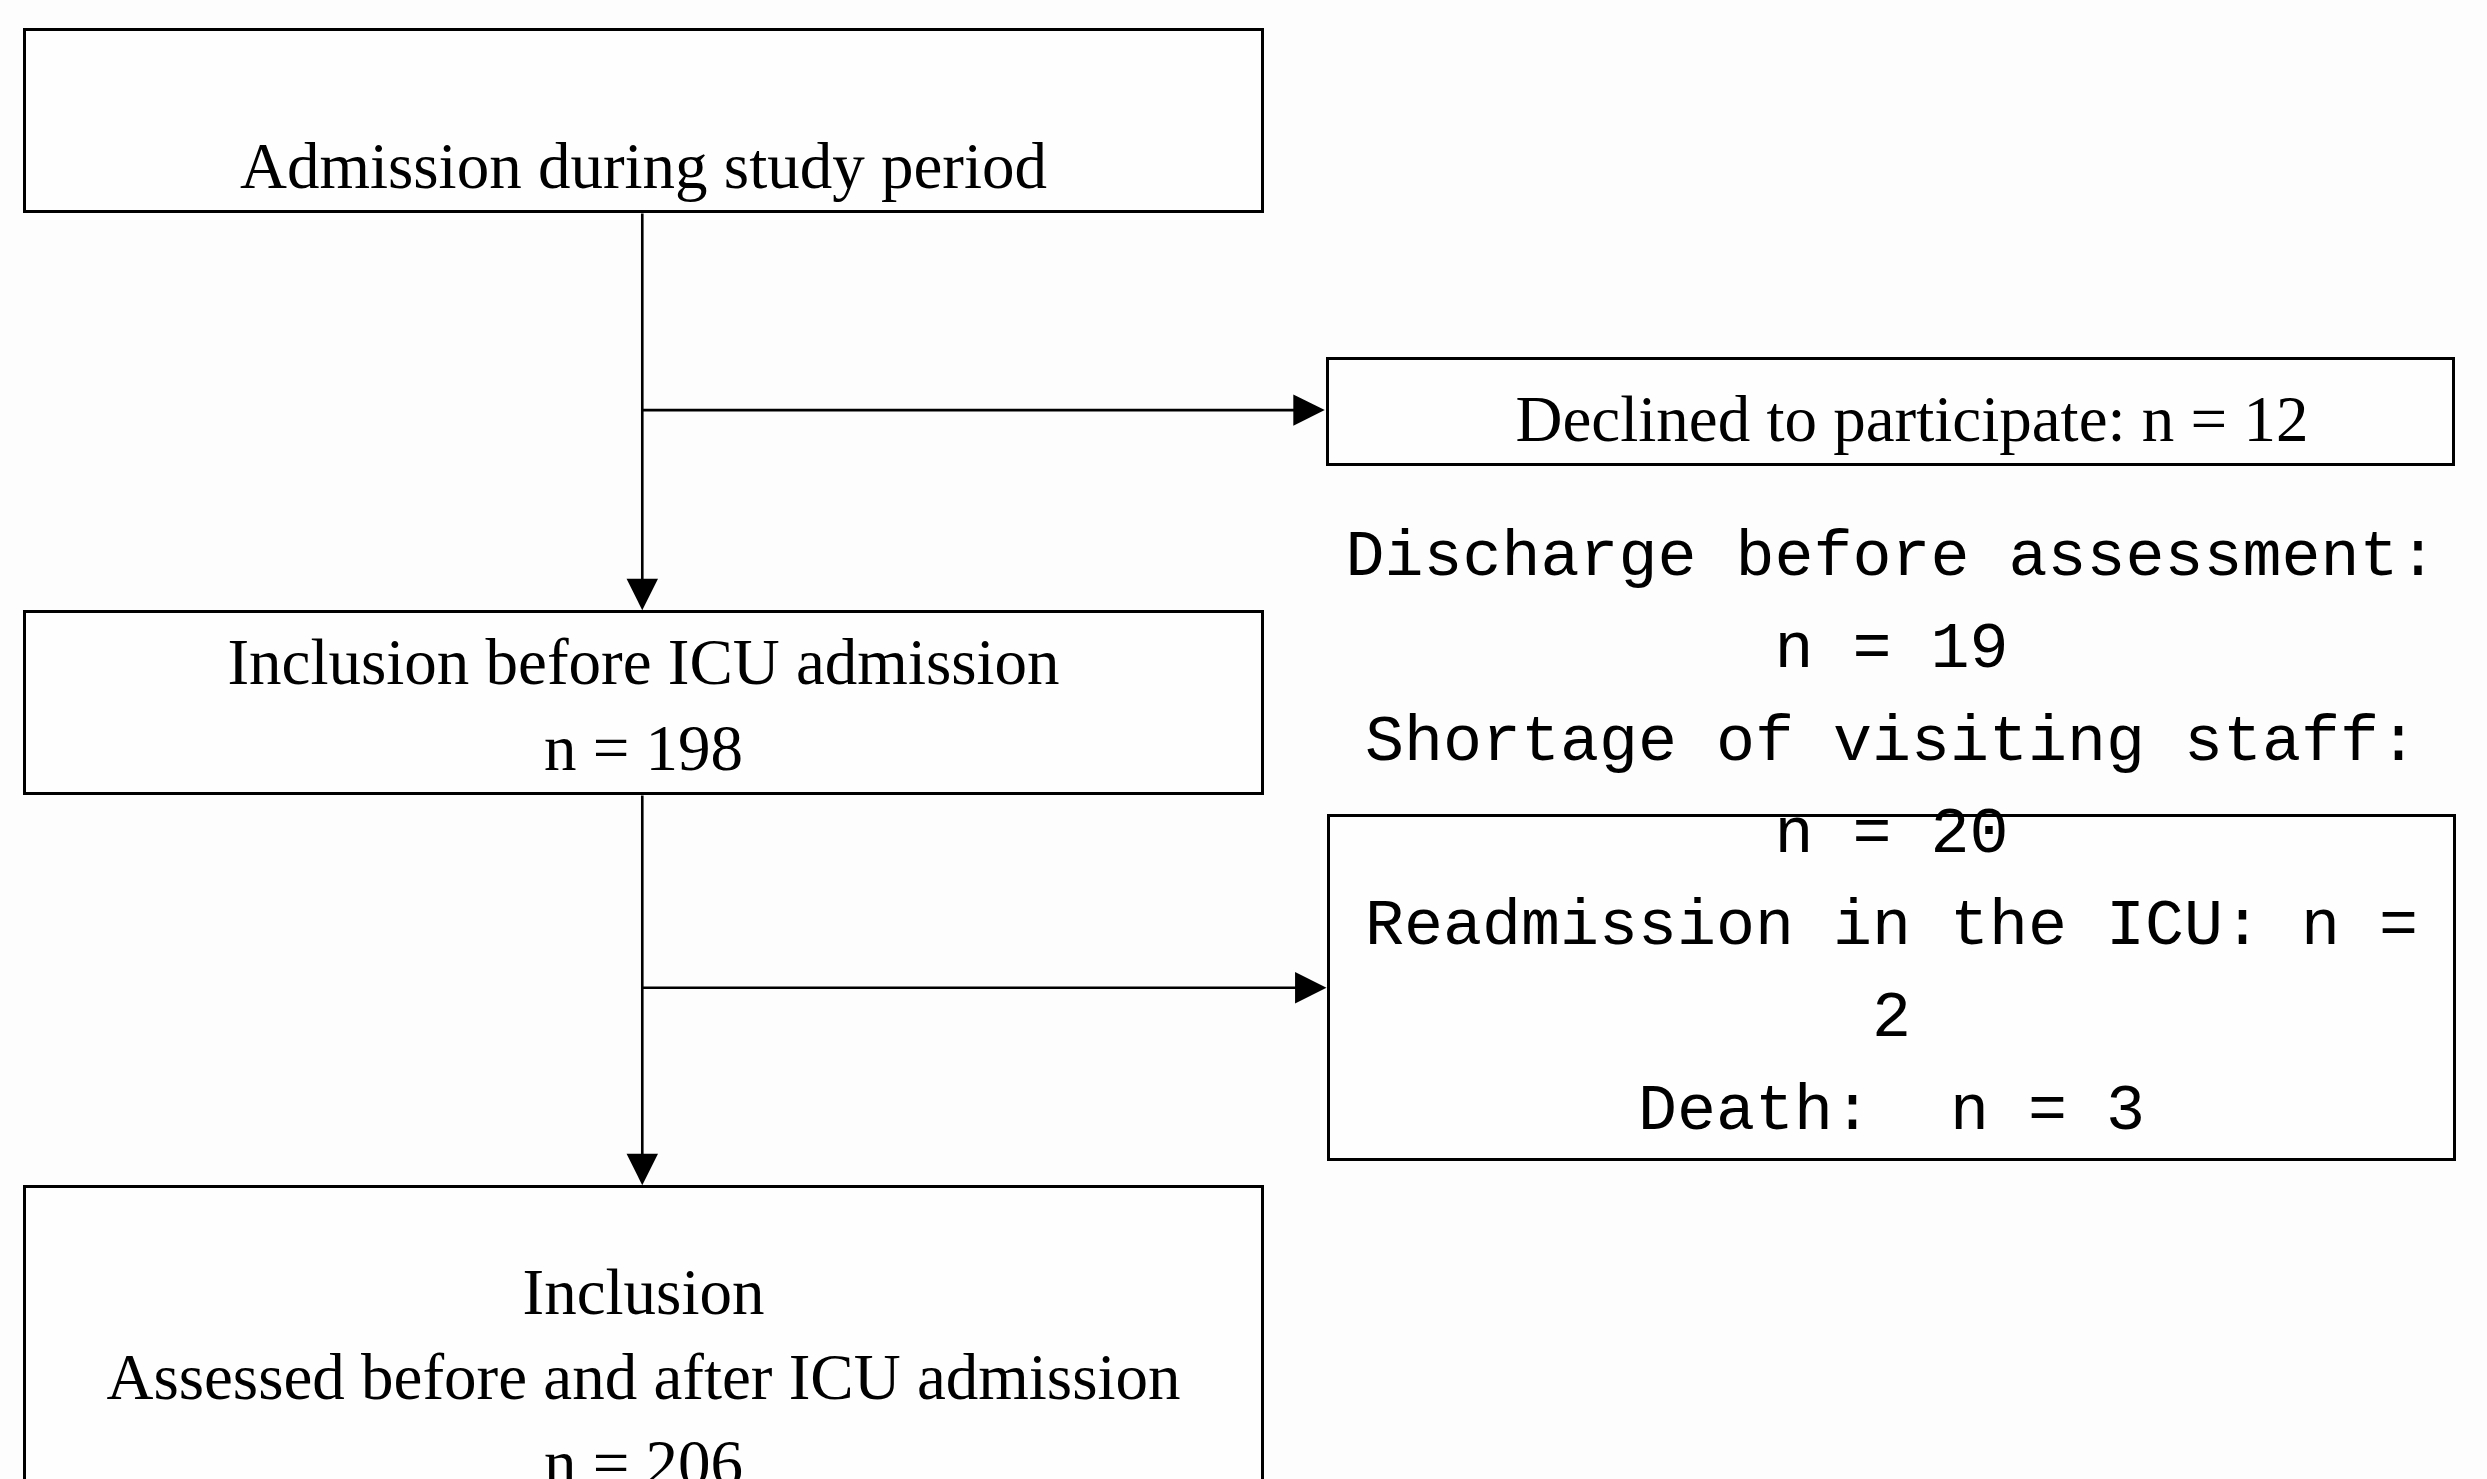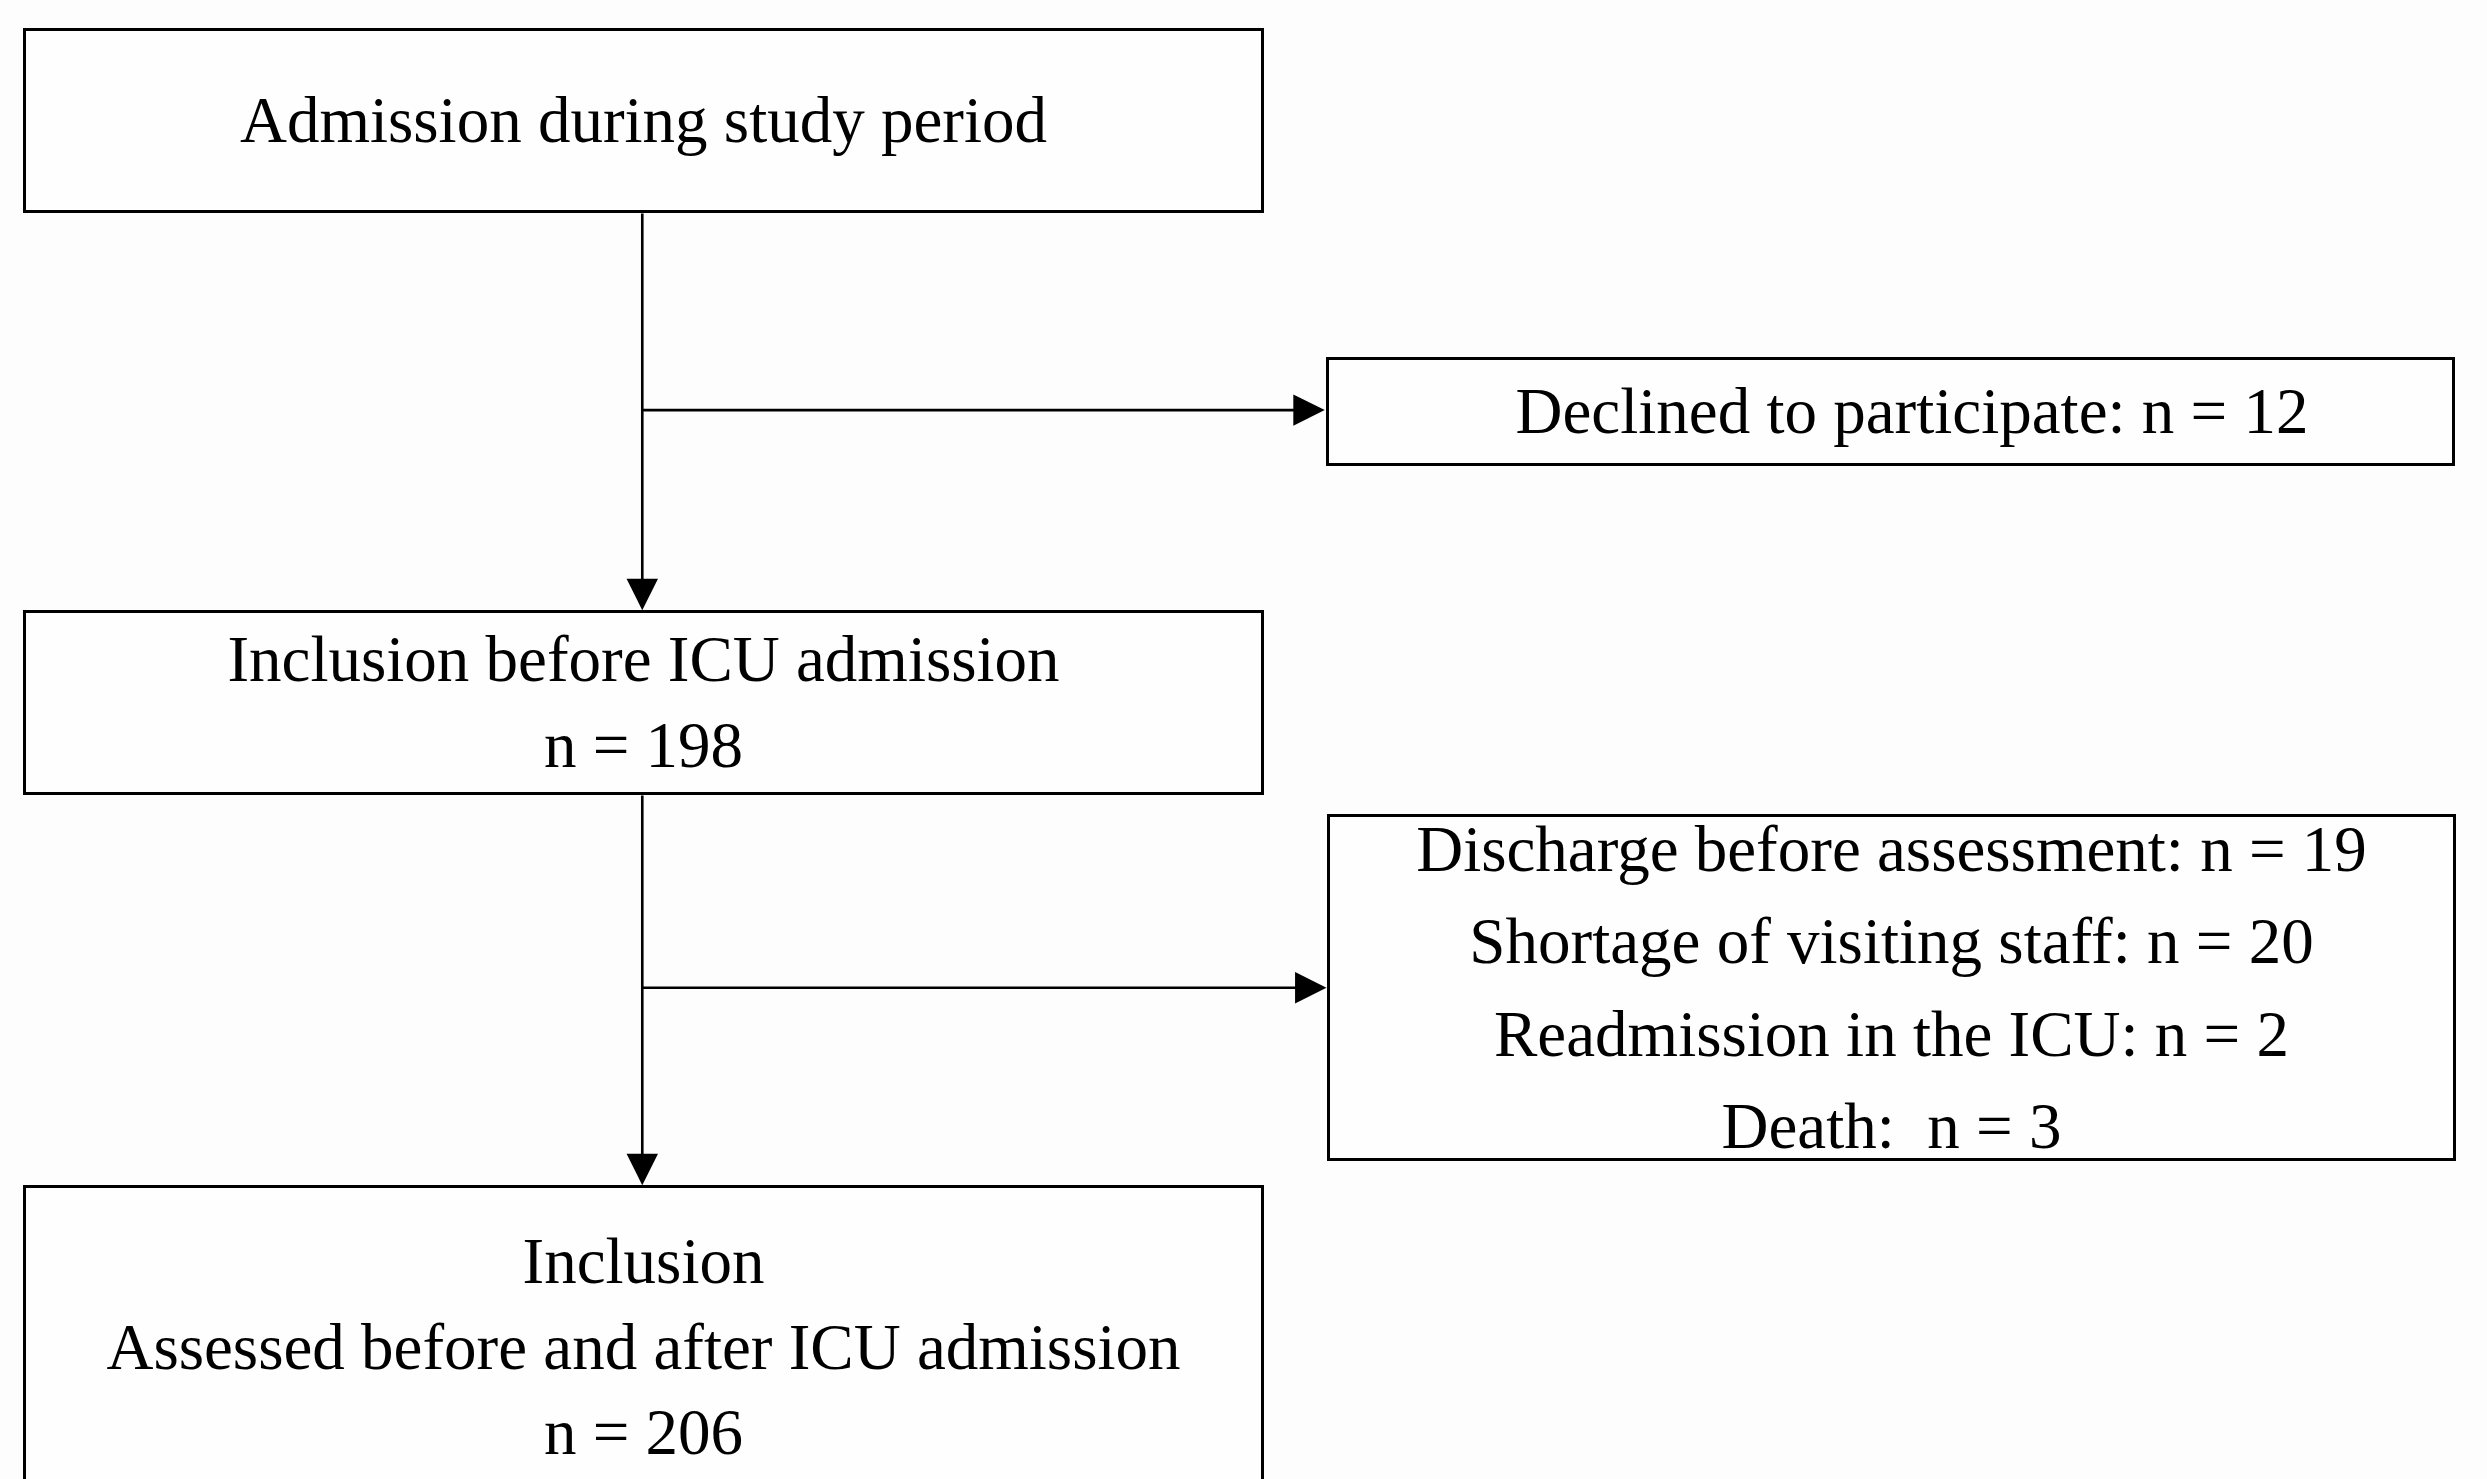--- a/index.html
+++ b/index.html
@@ -17,35 +17,35 @@
     overflow: hidden;
   }
   .flow-box {
     position: absolute;
     box-sizing: border-box;
     border: 3.5px solid #000000;
     background: #fefefe;
     display: flex;
     flex-direction: column;
     align-items: center;
-    justify-content: center;
+    justify-content: flex-end;
     text-align: center;
     font-size: 65px;
     line-height: 1.32;
   }
   .flow-box .line {
     white-space: pre-wrap;
   }
   
   .box-admission { left: 23px;   top: 28px;   width: 1241px; height: 185px; }
   .box-assessed  { left: 23px;   top: 610px;  width: 1241px; height: 185px; }
   .box-inclusion { left: 23px;   top: 1185px; width: 1241px; height: 325px; }
   
   .box-declined  { left: 1326px; top: 357px;  width: 1129px; height: 109px; padding-left: 43px; }
-  .box-excluded  { left: 1327px; top: 814px;  width: 1129px; height: 347px; line-height: 1.42; }
+  .box-excluded  { left: 1327px; top: 814px;  width: 1129px; height: 347px; line-height: 1.42; font-family: Liberation Mono, monospace; }
   .connector-layer {
     position: absolute;
     left: 0; top: 0;
     width: 2487px;
     height: 1480px;
     pointer-events: none;
   }
 </style>
 </head>
 <body>

